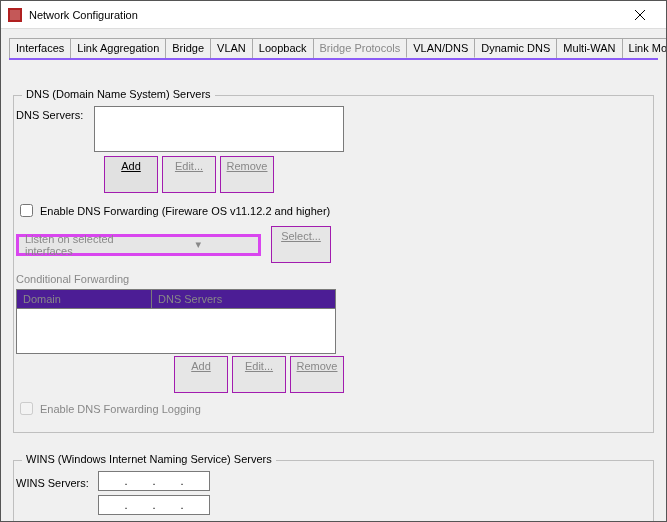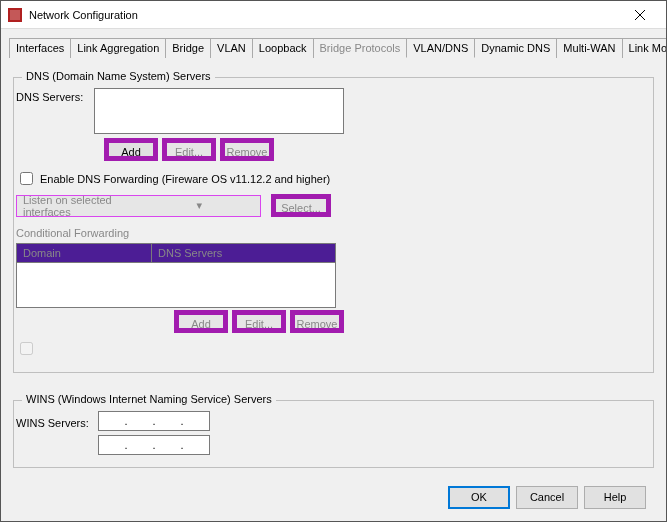--- a/index.html
+++ b/index.html
@@ -4,37 +4,37 @@
 <style>
   * { box-sizing: border-box; font-family: "Segoe UI", Tahoma, sans-serif; font-size: 11px; }
   body { margin: 0; background: #fff; }
   .window { width: 667px; height: 522px; border: 1px solid #555; background: #f0f0f0; display: flex; flex-direction: column; }
   .titlebar { height: 28px; background: #fff; display: flex; align-items: center; padding: 9px 6px; border-bottom: 1px solid #ddd; }
   .titlebar .icon { width: 16px; height: 16px; margin-right: 6px; }
   .titlebar .title { flex: 1; color: #000; }
   .titlebar .close { width: 40px; height: 28px; display:flex; align-items:center; justify-content:center; color:#000; }
   .titlebar .close svg { width:10px; height:10px; }
   .body { flex:1; padding: 8px 8px 0 8px; display:flex; flex-direction:column; overflow:hidden; }
-  .tabs { display:flex; border-bottom:1px solid #8b5cf6; margin-bottom:2px; }
+  .tabs { display:flex; border-bottom:3px solid #8b5cf6; margin-bottom:18px; }
   .tab { padding: 3px 6px; border:1px solid #aaa; border-bottom:none; background:#f0f0f0; margin-right:-1px; position:relative; top:1px; cursor:default; white-space:nowrap; }
   .tab.active { background:#f0f0f0; border-bottom:1px solid #f0f0f0; z-index:2; }
   .tab.disabled { color:#888; }
   .group { border:1px solid #bfbfbf; margin: 17px 4px 10px 4px; padding: 10px 10px 8px 2px; position:relative; }
   .group-title { position:absolute; top:-8px; left:8px; background:#f0f0f0; padding:0 4px; color:#000; }
   .row { display:flex; align-items:flex-start; margin-bottom:4px; }
   .label { width: 78px; text-align:left; padding-top:3px; }
   input[type=text], .textinput { height:20px; border:1px solid #7a7a7a; background:#fff; padding:2px 4px; }
   .dnservers-box { width:250px; height:46px; border:1px solid #7a7a7a; background:#fff; }
   .btnrow { display:flex; gap:4px; margin-left:88px; margin-top:2px; margin-bottom:8px; }
-  .btn { width:54px; height:23px; border:5px solid #a21caf; background:#e1e1e1; text-align:center; line-height:19px; cursor:default; }
+  .btn { width:54px; height:37px; border:1px solid #a21caf; background:#e1e1e1; text-align:center; line-height:19px; cursor:default;text-decoration:underline; }
   .btn.disabled { color:#888; background:#e6e6e6; }
   .chk { display:flex; align-items:center; gap:4px; margin: 4px 0 6px 0; }
   .chk input { width:13px; height:13px; }
   .chk.disabled { color:#888; }
-  .combo { display:flex; align-items:center; width:245px; height:22px; border:1px solid #d946ef; background:#e1e1e1; color:#000; }
+  .combo { display:flex; align-items:center; width:245px; height:22px; border:3px solid #d946ef; background:#e1e1e1; color:#000; }
   .combo span { flex:1; padding:0 6px; }
   .combo .arrow { width:18px; text-align:center; }
   .combo.disabled { color:#888; background:#e6e6e6; }
   .select-row { display:flex; gap:10px; align-items:center; margin-bottom:10px; }
   .subgroup-label { color:#888; margin: 4px 0 4px 0; }
   .cf-table { width:320px; border:1px solid #7a7a7a; background:#fff; margin-bottom:2px; }
   .cf-head { display:flex; background:#4c1d95; border-bottom:1px solid #7a7a7a; }
   .cf-head .col { padding:3px 6px; border-right:1px solid #7a7a7a; color:#888; }
   .cf-head .col:last-child { border-right:none; }
   .cf-body { height:44px; }
@@ -118,20 +118,21 @@
         <div class="cf-body"></div>
       </div>
       <div class="btnrow" style="margin-left:0; margin-bottom:6px; justify-content:flex-start; padding-left:158px;">
         <div class="btn disabled">Add</div>
         <div class="btn disabled">Edit...</div>
         <div class="btn disabled">Remove</div>
       </div>
 
       <label class="chk disabled">
         <input type="checkbox" disabled="" style="">
+        <span>Enable DNS Forwarding Logging</span>
       </label>
     </div>
 
     <div class="group">
       <span class="group-title">WINS (Windows Internet Naming Service) Servers</span>
       <div class="wins-row">
         <div class="label" style="width:82px">WINS Servers:</div>
         <div class="ip">
           <span class="oct"></span>
             <span class="dot">.</span>

